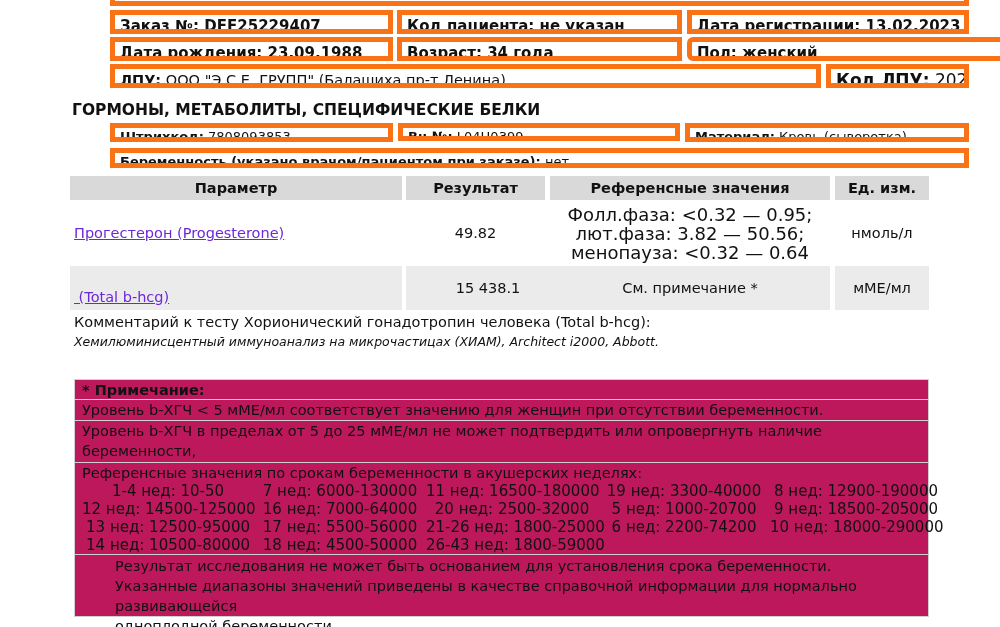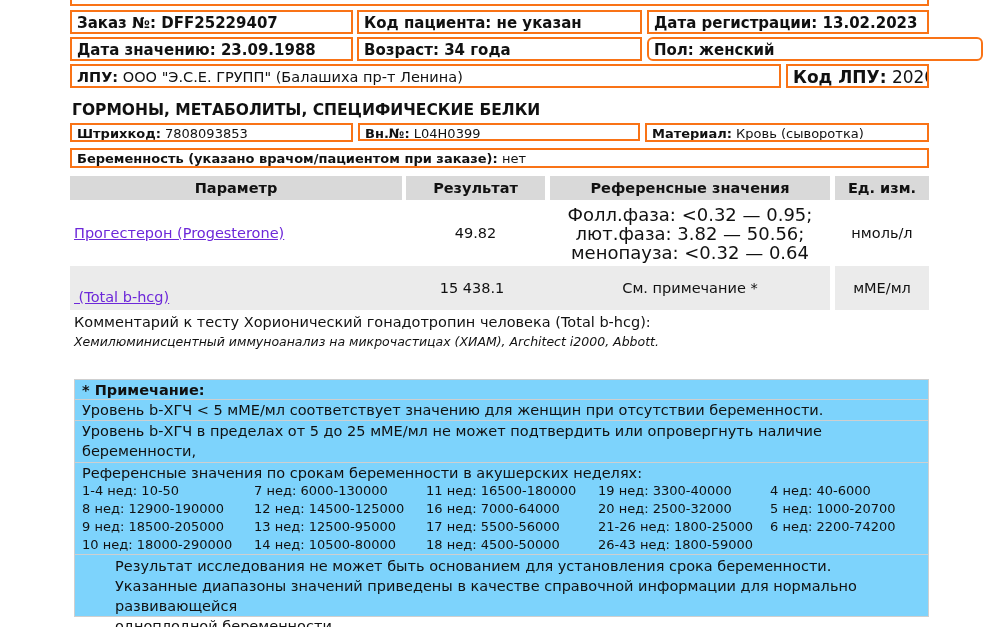--- a/index.html
+++ b/index.html
@@ -3,23 +3,23 @@
 <meta charset="utf-8">
 <style>
   html, body { margin: 0; padding: 0; background: #ffffff; }
   body {
     width: 1000px; height: 627px; overflow: hidden; position: relative;
     font-family: "DejaVu Sans", "Liberation Sans", sans-serif;
     color: #111;
   }
   .box {
     position: absolute; box-sizing: border-box;
-    border: 2px solid #f97316; background: #fff;
+    border: 5px solid #f97316; background: #fff;
     font-size: 14px; line-height: 20px; padding: 0 5px;
-    white-space: nowrap; overflow: hidden;
+    white-space: nowrap; overflow: hidden; margin-left: 40px;
   }
   .box.big { font-size: 15px; font-weight: bold; }
   .box.sm { font-size: 13px; line-height: 17px; }
   .b { font-weight: bold; }
   .section-title {
     position: absolute; left: 72px; top: 101px;
     font-size: 15.5px; font-weight: bold; letter-spacing: 0;
   }
   .th {
     position: absolute; top: 176px; height: 24px; background: #d9d9d9;
@@ -31,26 +31,26 @@
     display: flex; align-items: center; justify-content: center; text-align: center;
   }
   .cell.left { justify-content: flex-start; text-align: left; padding-left: 2px; }
   .row2 { background: #ebebeb; }
   a.link { color: #6d28d9; text-decoration: underline; }
   .comment { position: absolute; left: 74px; font-size: 14.5px; white-space: nowrap; }
   .comment.it { font-style: italic; font-size: 12.5px; }
   .note {
     position: absolute; left: 74px; width: 855px; box-sizing: border-box;
     border: 1px solid #cfcfcf; border-top: none; padding: 0 7px;
-    font-size: 14.5px; line-height: 20px; background: #7dd3fc;
+    font-size: 14.5px; line-height: 20px; background: #be185d;
   }
   .note.first { border-top: 1px solid #cfcfcf; }
   .grid {
     display: grid; grid-template-columns: 172px 172px 172px 172px 172px;
-    font-size: 13px; line-height: 18px;
+    font-size: 15px; line-height: 18px; text-align: center;
   }
   .grid span { white-space: nowrap; }
 </style>
 </head>
 <body>
 
 <div class="box big" style="left:70px; top:-14px; width:859px; height:20px;"></div>
 
 <div class="box big" style="left:70px; top:10px; width:283px; height:24px; line-height:22px;">
   <span>Заказ №:</span>
@@ -59,21 +59,21 @@
 <div class="box big" style="left:357px; top:10px; width:285px; height:24px; line-height:22px;">
   <span>Код пациента:</span>
   <span>не указан</span>
 </div>
 <div class="box big" style="left:647px; top:10px; width:282px; height:24px; line-height:22px;">
   <span>Дата регистрации:</span>
   <span>13.02.2023</span>
 </div>
 
 <div class="box big" style="left:70px; top:37px; width:283px; height:24px; line-height:22px;">
-  <span>Дата значению:</span>
+  <span>Дата рождения:</span>
   <span>23.09.1988</span>
 </div>
 <div class="box big" style="left:357px; top:37px; width:285px; height:24px; line-height:22px;">
   <span>Возраст:</span>
   <span>34 года</span>
 </div>
 <div class="box big" style="left:647px; top:37px; width:336px; height:24px; line-height:22px;border-radius:6px;">
   <span>Пол:</span>
   <span>женский</span>
 </div>
@@ -122,21 +122,21 @@
   <div>менопауза: &lt;0.32 — 0.64</div>
 </div>
 <div class="cell" style="left:835px; top:204px; width:94px; height:58px;">нмоль/л</div>
 
 <div class="cell left row2" style="left:70px; top:266px; width:332px; height:44px; flex-direction:column; align-items:flex-start; justify-content:center; line-height:19px; padding-left:4px;">
   <a class="link" href="#">
     <br>
     <span style="white-space:pre;"> (Total b-hcg)</span>
   </a>
 </div>
-<div class="cell row2" style="left:390px; top:266px; width:164px; height:44px;">15 438.1</div>
+<div class="cell row2" style="left:406px; top:266px; width:164px; height:44px;">15 438.1</div>
 <div class="cell row2" style="left:550px; top:266px; width:280px; height:44px;">См. примечание *</div>
 <div class="cell row2" style="left:835px; top:266px; width:94px; height:44px;">мМЕ/мл</div>
 
 <div class="comment" style="top:314px;">Комментарий к тесту Хорионический гонадотропин человека (Total b-hcg):</div>
 <div class="comment it" style="top:334px;">Хемилюминисцентный иммуноанализ на микрочастицах (ХИАМ), Architect i2000, Abbott.</div>
 
 <div class="note first" style="top:379px; height:21px;">
   <span class="b">* Примечание:</span>
 </div>
 <div class="note" style="top:400px; height:21px;">Уровень b-ХГЧ &lt; 5 мМЕ/мл соответствует значению для женщин при отсутствии беременности.</div>
@@ -144,21 +144,20 @@
   <div>Уровень b-ХГЧ в пределах от 5 до 25 мМЕ/мл не может подтвердить или опровергнуть наличие беременности,</div>
   <div>необходимо наблюдение показателя в динамике.</div>
 </div>
 <div class="note" style="top:463px; height:92px; padding-top:1px;">
   <div style="line-height:18px;">Референсные значения по срокам беременности в акушерских неделях:</div>
   <div class="grid">
     <span>1-4 нед: 10-50</span>
     <span>7 нед: 6000-130000</span>
     <span>11 нед: 16500-180000</span>
     <span>19 нед: 3300-40000</span>
-    <span>4 нед: 40-6000</span>
     <span>8 нед: 12900-190000</span>
     <span>12 нед: 14500-125000</span>
     <span>16 нед: 7000-64000</span>
     <span>20 нед: 2500-32000</span>
     <span>5 нед: 1000-20700</span>
     <span>9 нед: 18500-205000</span>
     <span>13 нед: 12500-95000</span>
     <span>17 нед: 5500-56000</span>
     <span>21-26 нед: 1800-25000</span>
     <span>6 нед: 2200-74200</span>

